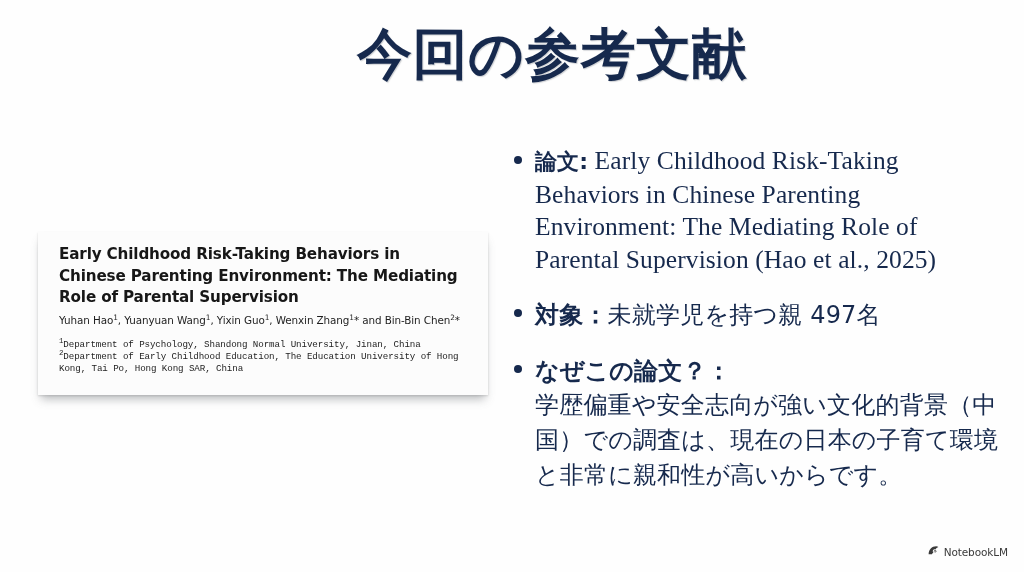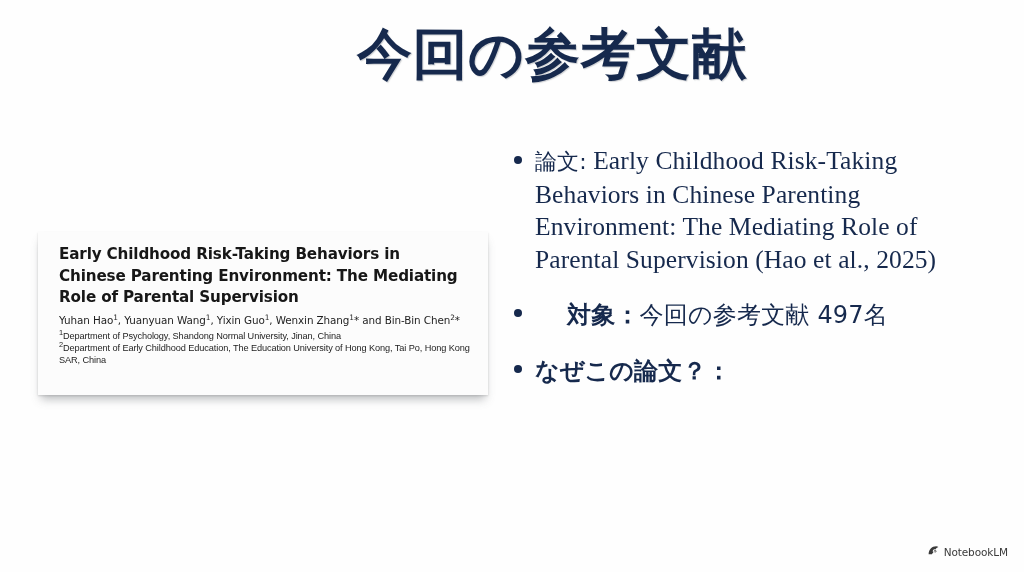--- a/index.html
+++ b/index.html
@@ -72,22 +72,22 @@
     letter-spacing: -0.1px;
     white-space: nowrap;
   }
   .paper-authors sup,
   .paper-affils sup {
     font-size: 7.4px;
     vertical-align: super;
     line-height: 0;
   }
   .paper-affils {
-    margin-top: 3px;
-    font-family: Liberation Sans, sans-serif;
+    margin-top: 12px;
+    font-family: Liberation Mono, monospace;
     font-size: 9.2px;
     line-height: 12.4px;
     color: #1d1d1d;
     letter-spacing: -0.1px;
   }
   .paper-affils .affil-line { display: block; }
 
   
   .bullets {
     position: absolute;
@@ -115,34 +115,33 @@
 
   
   .bullet-paper {
     font-family: "Liberation Serif", "DejaVu Serif", serif;
     font-size: 25.5px;
     line-height: 32.5px;
     letter-spacing: 0.1px;
   }
   .bullet-paper .lead {
     font-family: "DejaVu Sans", "Liberation Sans", sans-serif;
-    font-weight: 400;
+    font-weight: 700;
     font-size: 22px;
   }
 
   
   .bullet-jp {
     font-family: "DejaVu Sans", "Liberation Sans", sans-serif;
     font-size: 24px;
     line-height: 34px;
     letter-spacing: 0.2px;
   }
   .bullet-jp .lead {
     font-weight: 700;
-    margin-left: 32px;
   }
   .bullet-jp .body {
     font-weight: 400;
   }
   .bullet-why .head {
     display: block;
     font-weight: 700;
     font-size: 24px;
     line-height: 34px;
   }
@@ -199,26 +198,27 @@
 
   <div class="bullets">
 
     <div class="bullet bullet-paper">
       <span class="bullet-dot"></span>
       <span class="lead">論文:</span><span> Early Childhood Risk-Taking Behaviors in Chinese Parenting Environment: The Mediating Role of Parental Supervision (Hao et al., 2025)</span>
     </div>
 
     <div class="bullet bullet-jp">
       <span class="bullet-dot"></span>
-      <span class="lead">対象：</span><span class="body">今回の参考文献 497名</span>
+      <span class="lead">対象：</span><span class="body">未就学児を持つ親 497名</span>
     </div>
 
     <div class="bullet bullet-jp bullet-why">
       <span class="bullet-dot"></span>
       <span class="head">なぜこの論文？：</span>
+      <span class="para">学歴偏重や安全志向が強い文化的背景（中国）での調査は、現在の日本の子育て環境と非常に親和性が高いからです。</span>
     </div>
 
   </div>
 
   <div class="watermark">
     <span class="wm-icon">
       <svg width="13" height="13" viewBox="0 0 24 24" aria-hidden="true">
         <path d="M3 19 C3 10 9 4 17 4 C18.6 4 20 4.5 21 5.4 C18.5 6.2 16.6 8 15.6 10.3 C14.2 9.5 12.3 9.9 11.3 11.3 C10.2 12.8 10.5 14.8 11.9 15.9 C10.6 16.6 9.6 17.7 9.1 19 Z" fill="#3a3a3a"></path>
         <path d="M13.2 13.4 C13.2 12.4 14 11.6 15 11.6 C16 11.6 16.8 12.4 16.8 13.4 C16.8 14.4 16 15.2 15 15.2" fill="none" stroke="#3a3a3a" stroke-width="1.5" stroke-linecap="round"></path>
       </svg>

